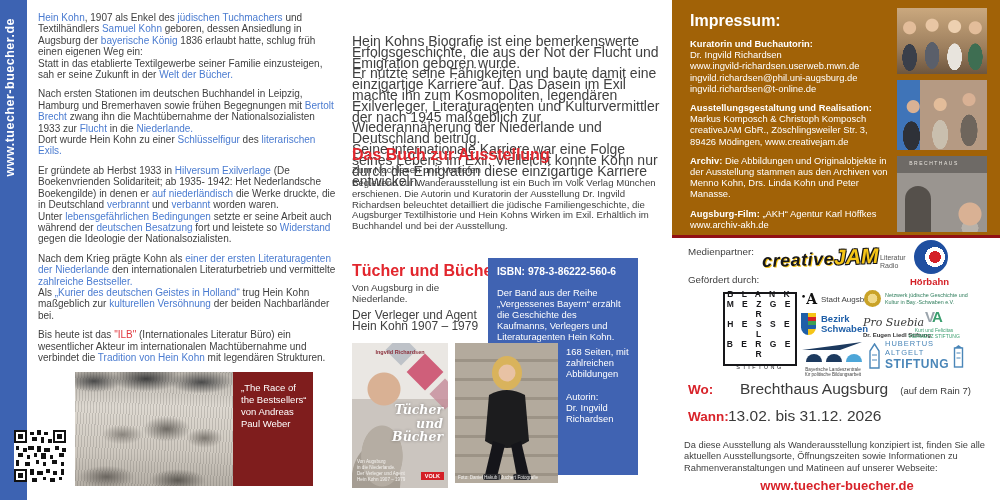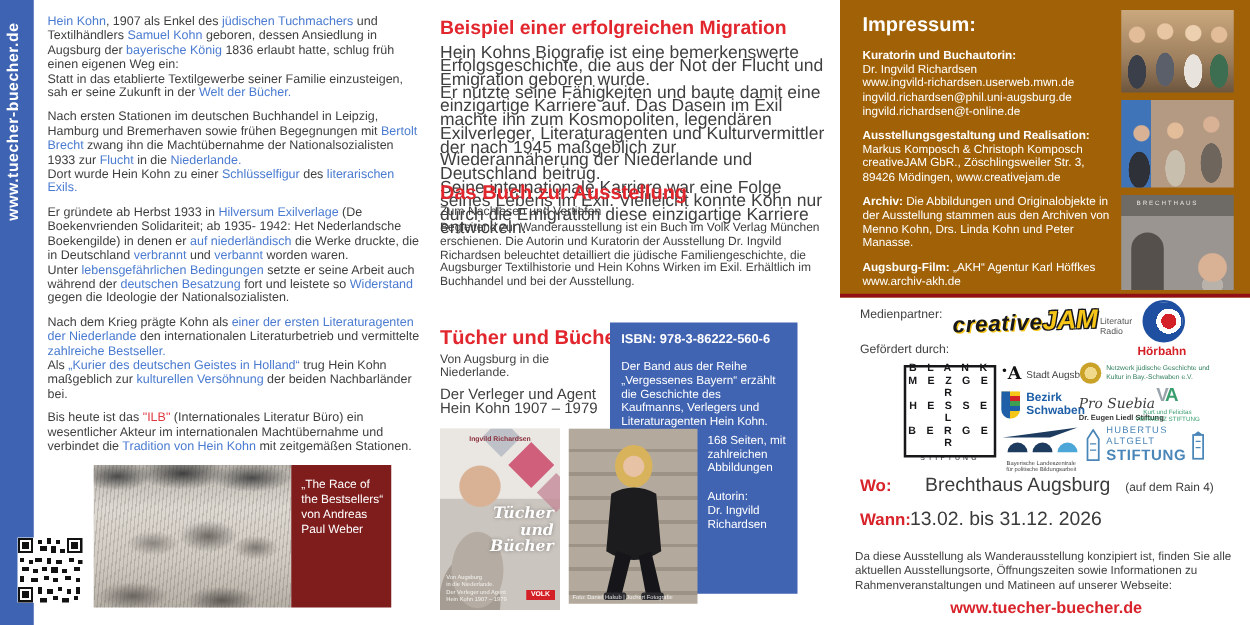--- a/index.html
+++ b/index.html
@@ -172,21 +172,21 @@
 
   <div class="abs" id="sidebar">
     <div class="vtext">www.tuecher-buecher.de</div>
   </div>
 
   <div class="abs" id="bio">
     <p><span class="seg-blu">Hein Kohn</span><span>, 1907 als Enkel des </span><span class="seg-blu">jüdischen Tuchmachers</span><span> und Textilhändlers </span><span class="seg-blu">Samuel Kohn</span><span> geboren, dessen Ansiedlung in Augsburg der </span><span class="seg-blu">bayerische König</span><span> 1836 erlaubt hatte, schlug früh einen eigenen Weg ein:</span><br><span>Statt in das etablierte Textilgewerbe seiner Familie einzusteigen, sah er seine Zukunft in der </span><span class="seg-blu">Welt der Bücher.</span></p>
     <p><span>Nach ersten Stationen im deutschen Buchhandel in Leipzig, Hamburg und Bremerhaven sowie frühen Begegnungen mit </span><span class="seg-blu">Bertolt Brecht</span><span> zwang ihn die Machtübernahme der Nationalsozialisten 1933 zur </span><span class="seg-blu">Flucht</span><span> in die </span><span class="seg-blu">Niederlande.</span><span></span><br><span>Dort wurde Hein Kohn zu einer </span><span class="seg-blu">Schlüsselfigur</span><span> des </span><span class="seg-blu">literarischen Exils.</span></p>
     <p><span>Er gründete ab Herbst 1933 in </span><span class="seg-blu">Hilversum Exilverlage</span><span> (De Boekenvrienden Solidariteit; ab 1935- 1942: Het Nederlandsche Boekengilde) in denen er </span><span class="seg-blu">auf niederländisch</span><span> die Werke druckte, die in Deutschland </span><span class="seg-blu">verbrannt</span><span> und </span><span class="seg-blu">verbannt</span><span> worden waren.</span><br><span>Unter </span><span class="seg-blu">lebensgefährlichen Bedingungen</span><span> setzte er seine Arbeit auch während der </span><span class="seg-blu">deutschen Besatzung</span><span> fort und leistete so </span><span class="seg-blu">Widerstand</span><span> gegen die Ideologie der Nationalsozialisten.</span></p>
     <p><span>Nach dem Krieg prägte Kohn als </span><span class="seg-blu">einer der ersten Literaturagenten der Niederlande</span><span> den internationalen Literaturbetrieb und vermittelte </span><span class="seg-blu">zahlreiche Bestseller.</span><span></span><br><span>Als </span><span class="seg-blu">„Kurier des deutschen Geistes in Holland“</span><span> trug Hein Kohn maßgeblich zur </span><span class="seg-blu">kulturellen Versöhnung</span><span> der beiden Nachbarländer bei.</span></p>
-    <p><span>Bis heute ist das </span><span class="seg-red">"ILB"</span><span> (Internationales Literatur Büro) ein wesentlicher Akteur im internationalen Machtübernahme und verbindet die </span><span class="seg-blu">Tradition von Hein Kohn</span><span> mit zeitgemäßen Stationen.</span></p>
+    <p><span>Bis heute ist das </span><span class="seg-red">"ILB"</span><span> (Internationales Literatur Büro) ein wesentlicher Akteur im internationalen Machtübernahme und verbindet die </span><span class="seg-blu">Tradition von Hein Kohn</span><span> mit legendären Strukturen.</span></p>
   </div>
 
   <div class="abs" id="qr">
     <svg width="52" height="52" viewBox="0 0 29 29" shape-rendering="crispEdges">
       <rect width="29" height="29" fill="#fff"></rect>
       <g fill="#111">
         <rect x="0" y="0" width="7" height="7"></rect>
           <rect x="1" y="1" width="5" height="5" fill="#fff"></rect>
           <rect x="2" y="2" width="3" height="3"></rect>
         <rect x="22" y="0" width="7" height="7"></rect>
@@ -231,21 +231,20 @@
           <rect x="25" y="26" width="2" height="2"></rect>
       </g>
     </svg>
   </div>
   <div class="abs" id="etching"></div>
   <div class="abs prelines" id="etching-caption">„The Race of
 the Bestsellers“
 von Andreas
 Paul Weber</div>
 
-  <div class="abs red-h" id="mig-title">Beispiel einer erfolgreichen Migration</div>
   <div class="abs prelines" id="mig-body">Hein Kohns Biografie ist eine bemerkenswerte Erfolgsgeschichte, die aus der Not der Flucht und Emigration geboren wurde.
 Er nutzte seine Fähigkeiten und baute damit eine einzigartige Karriere auf. Das Dasein im Exil machte ihn zum Kosmopoliten, legendären Exilverleger, Literaturagenten und Kulturvermittler der nach 1945 maßgeblich zur Wiederannäherung der Niederlande und Deutschland beitrug.
 Seine internationale Karriere war eine Folge seines Lebens im Exil. Vielleicht konnte Kohn nur durch die Emigration diese einzigartige Karriere entwickeln.</div>
 
   <div class="abs red-h" id="buch-title">Das Buch zur Ausstellung</div>
   <div class="abs" id="buch-sub">Zum Nachlesen und Vertiefen</div>
   <div class="abs prelines" id="buch-body">Begleitend zur Wanderausstellung ist ein Buch im Volk Verlag München erschienen. Die Autorin und Kuratorin der Ausstellung Dr. Ingvild Richardsen beleuchtet detailliert die jüdische Familiengeschichte, die Augsburger Textilhistorie und Hein Kohns Wirken im Exil. Erhältlich im Buchhandel und bei der Ausstellung.</div>
 
   <div class="abs red-h" id="tb-title">Tücher und Bücher</div>
   <div class="abs prelines" id="tb-lines1">Von Augsburg in die
@@ -383,21 +382,21 @@
       <rect x="1.5" y="4" width="8" height="19" fill="none" stroke="#4a86b8" stroke-width="1.4"></rect>
       <path d="M1.5,4 L5.5,1 L9.5,4 Z" fill="#4a86b8"></path>
       <line x1="3.5" y1="9" x2="7.5" y2="9" stroke="#4a86b8" stroke-width="1"></line>
       <line x1="3.5" y1="14" x2="7.5" y2="14" stroke="#4a86b8" stroke-width="1"></line>
     </svg>
   </div>
 
   <div class="abs" id="wo-row">
     <span class="ww-label">Wo:</span>
     <span class="ww-value">Brechthaus Augsburg</span>
-    <span class="ww-note">(auf dem Rain 4)</span>
+    <span class="ww-note">(auf dem Rain 7)</span>
   </div>
   <div class="abs" id="wann-row">
     <span class="ww-label">Wann:</span>
     <span class="ww-value">13.02. bis 31.12. 2026</span>
   </div>
   <div class="abs" id="foot-note">Da diese Ausstellung als Wanderausstellung konzipiert ist, finden Sie alle aktuellen Ausstellungsorte, Öffnungszeiten sowie Informationen zu Rahmenveranstaltungen und Matineen auf unserer Webseite:</div>
   <div class="abs" id="foot-url">www.tuecher-buecher.de</div>
 
 </div>
 

